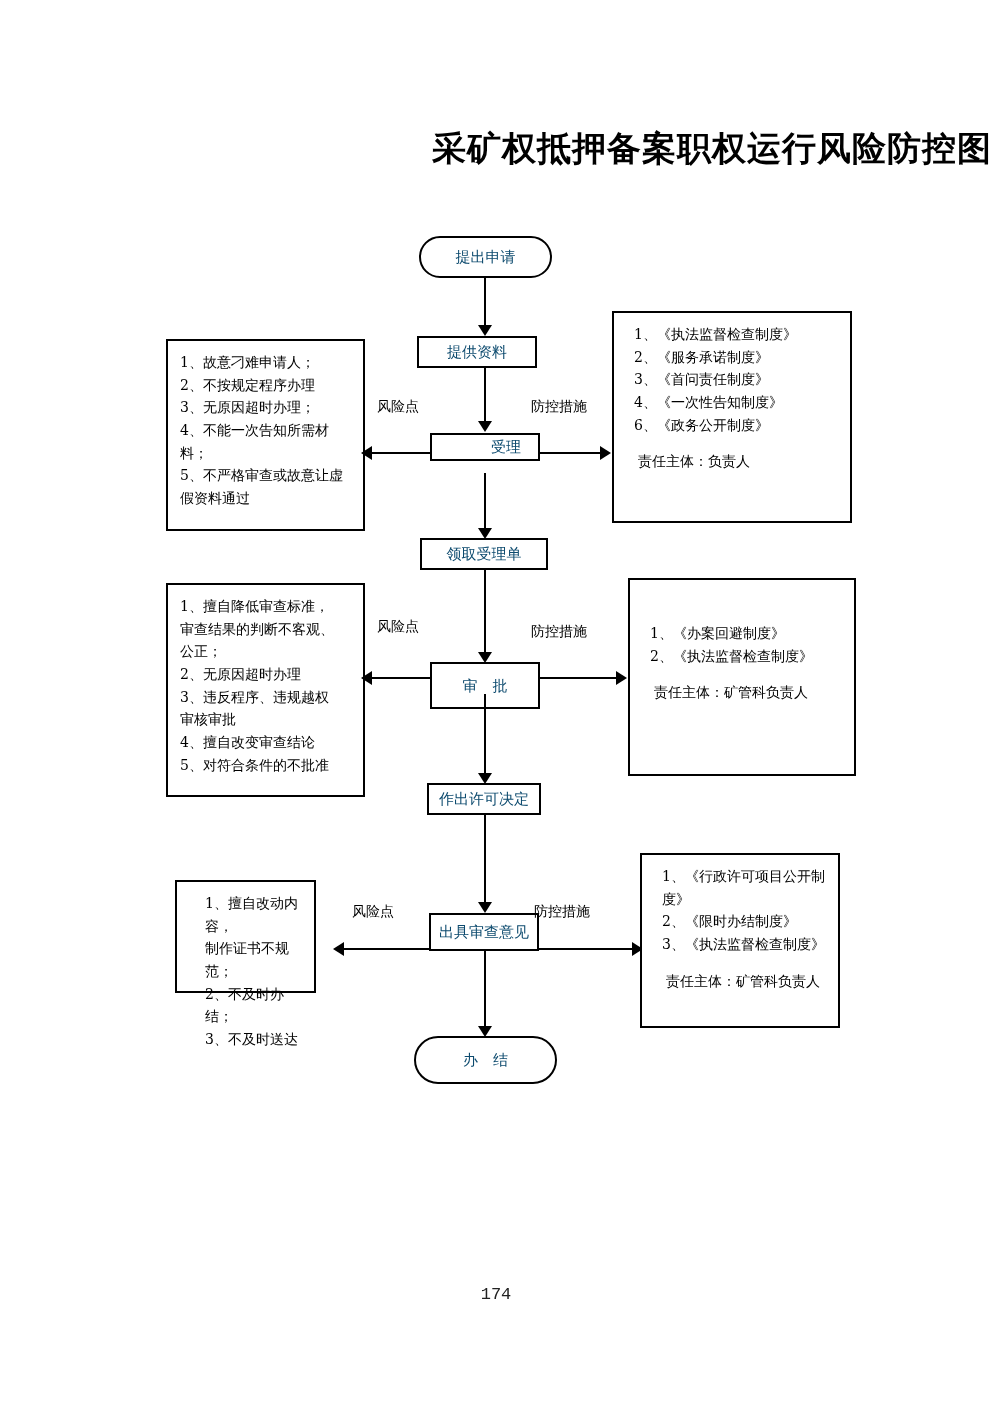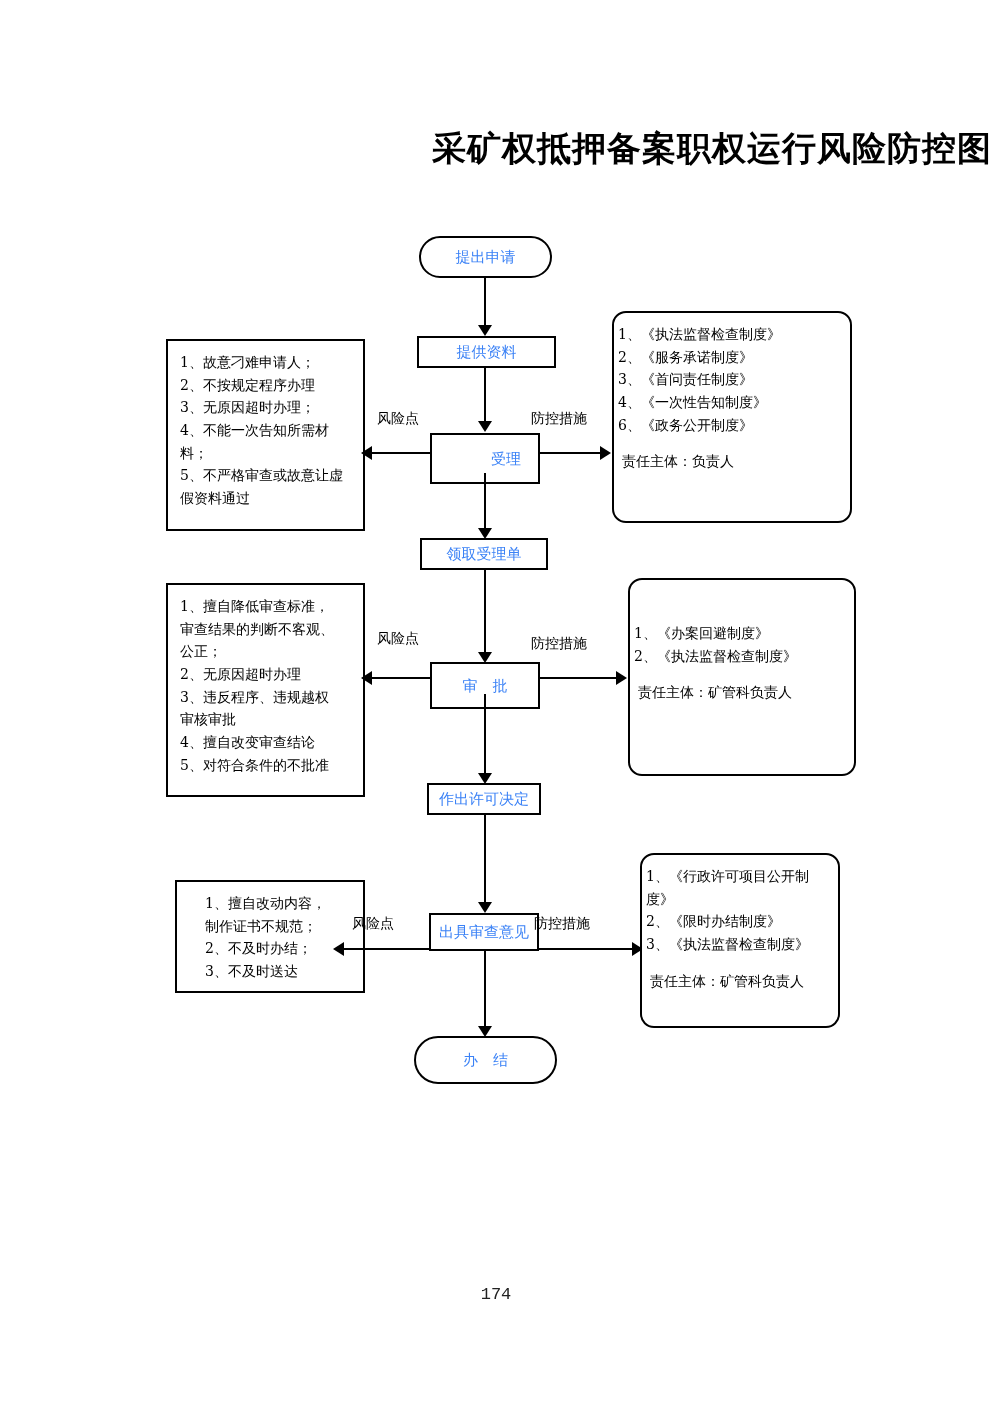--- a/index.html
+++ b/index.html
@@ -41,21 +41,21 @@
     position: absolute;
     box-sizing: border-box;
     border: 2px solid #000;
     background: #fff;
     display: flex;
     align-items: center;
     justify-content: center;
     font-family: "DejaVu Serif", "Liberation Serif", serif;
     font-size: 15px;
     line-height: 1.2;
-    color: #3b82f6;
+    color: #0c4a6e;
     white-space: pre;
   }
   .node.terminator {
     border-radius: 26px;
     border-width: 2px;
   }
 
   
   .panel {
     position: absolute;
@@ -69,22 +69,21 @@
     padding: 10px 10px 8px 12px;
   }
   .panel .pline {
     display: block;
     white-space: pre-wrap;
   }
   .panel .pline.spacer {
     height: 14px;
   }
   .panel.measures {
-    padding-left: 4px;
-    border-radius: 14px;
+    padding-left: 20px;
   }
   .panel.measures .pline.owner {
     padding-left: 4px;
   }
 
   
   .vline {
     position: absolute;
     background: #000;
     width: 2px;
@@ -116,21 +115,20 @@
     border-left: 11px solid #000;
   }
 
   
   .edge-label {
     position: absolute;
     font-family: "DejaVu Serif", "Liberation Serif", serif;
     font-size: 14px;
     color: #000;
     white-space: nowrap;
-    margin-top: 12px;
   }
 
   .page-number {
     position: absolute;
     left: 0;
     top: 1285px;
     width: 992px;
     text-align: center;
     font-family: Liberation Mono, monospace;
     font-size: 17px;
@@ -144,42 +142,42 @@
 
   <div class="title">采矿权抵押备案职权运行风险防控图</div>
 
   <div class="node terminator" style="left:419px; top:236px; width:133px; height:42px;">
     <span>提出申请</span>
   </div>
 
   <div class="vline" style="left:484px; top:278px; height:50px;"></div>
   <div class="arrow-down" style="left:478px; top:325px;"></div>
 
-  <div class="node" style="left:417px; top:336px; width:139px; height:32px;">
+  <div class="node" style="left:417px; top:336px; width:120px; height:32px;">
     <span>提供资料</span>
   </div>
 
   <div class="vline" style="left:484px; top:368px; height:55px;"></div>
   <div class="arrow-down" style="left:478px; top:421px;"></div>
 
   <div class="panel risk" style="left:166px; top:339px; width:199px; height:192px;">
     <span class="pline">1、故意刁难申请人；</span>
     <span class="pline">2、不按规定程序办理</span>
     <span class="pline">3、无原因超时办理；</span>
     <span class="pline">4、不能一次告知所需材</span>
     <span class="pline">料；</span>
     <span class="pline">5、不严格审查或故意让虚</span>
     <span class="pline">假资料通过</span>
   </div>
 
   <div class="hline" style="left:372px; top:452px; width:58px;"></div>
   <div class="arrow-left" style="left:361px; top:446px;"></div>
   <div class="edge-label" style="left:377px; top:398px;">风险点</div>
 
-  <div class="node" style="left:430px; top:433px; width:110px; height:51px;padding-left:42px;">
+  <div class="node" style="left:430px; top:433px; width:110px; height:28px;padding-left:42px;">
     <span>受理</span>
   </div>
 
   <div class="hline" style="left:540px; top:452px; width:62px;"></div>
   <div class="arrow-right" style="left:600px; top:446px;"></div>
   <div class="edge-label" style="left:531px; top:398px;">防控措施</div>
 
   <div class="panel measures" style="left:612px; top:311px; width:240px; height:212px;">
     <span class="pline">1、《执法监督检查制度》</span>
     <span class="pline">2、《服务承诺制度》</span>
@@ -233,21 +231,21 @@
   <div class="vline" style="left:484px; top:694px; height:82px;"></div>
   <div class="arrow-down" style="left:478px; top:773px;"></div>
 
   <div class="node" style="left:427px; top:783px; width:114px; height:32px;">
     <span>作出许可决定</span>
   </div>
 
   <div class="vline" style="left:484px; top:815px; height:90px;"></div>
   <div class="arrow-down" style="left:478px; top:902px;"></div>
 
-  <div class="panel risk" style="left:175px; top:880px; width:190px; height:113px;padding-left:28px;">
+  <div class="panel risk" style="left:175px; top:880px; width:141px; height:113px;padding-left:28px;">
     <span class="pline">1、擅自改动内容，</span>
     <span class="pline">制作证书不规范；</span>
     <span class="pline">2、不及时办结；</span>
     <span class="pline">3、不及时送达</span>
   </div>
 
   <div class="hline" style="left:344px; top:948px; width:85px;"></div>
   <div class="arrow-left" style="left:333px; top:942px;"></div>
   <div class="edge-label" style="left:352px; top:903px;">风险点</div>
 

